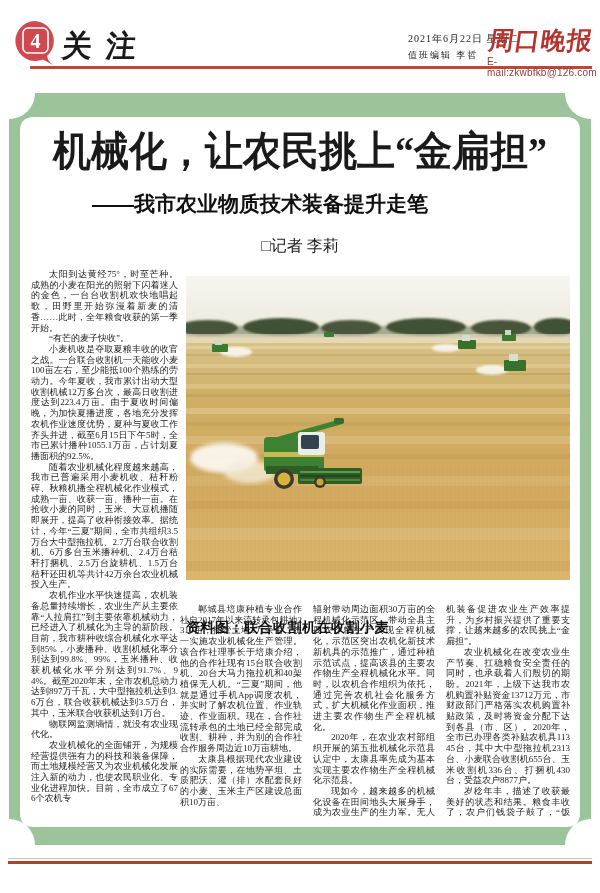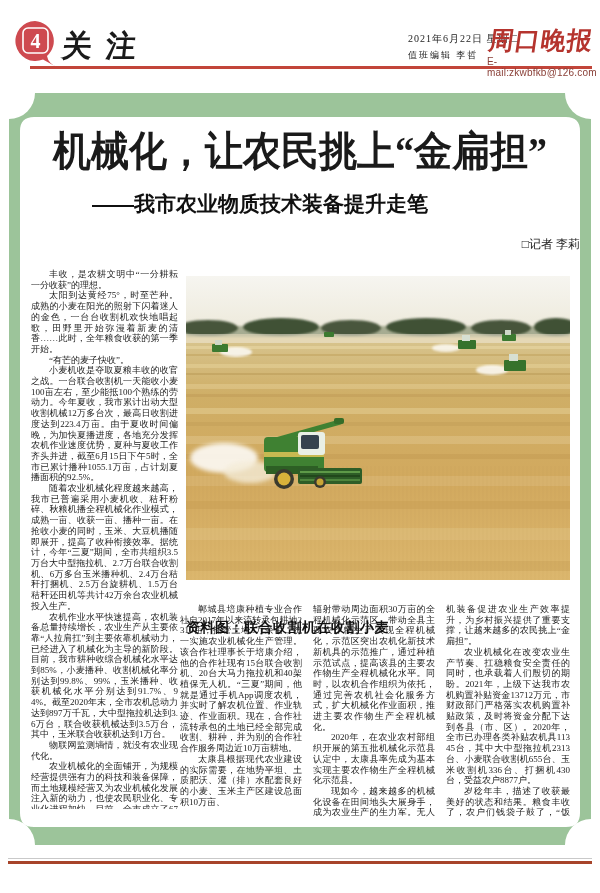--- a/index.html
+++ b/index.html
@@ -17,21 +17,21 @@
   .email{left:487px;top:56px;font-size:10px;color:#8a4038;letter-spacing:0.2px;
          font-family:"Liberation Sans",sans-serif;}
   .header-rule{left:30px;top:66px;width:562px;height:2.5px;background:var(--accent-red);}
 
   
   .headline{left:20px;top:128px;width:560px;text-align:center;font-size:38px;line-height:46px;
             font-weight:900;letter-spacing:0px;font-family:"Liberation Serif","DejaVu Serif",serif;
             transform:scaleY(1.08);}
   .subhead{left:20px;top:190px;width:480px;text-align:center;font-size:21px;font-weight:bold;
            font-family:"Liberation Sans","DejaVu Sans",sans-serif;color:#101010;}
-  .byline{left:20px;top:236px;width:560px;text-align:right;font-size:12px;color:#222;}
+  .byline{left:20px;top:236px;width:560px;text-align:center;font-size:16px;color:#222;}
 
   .bodycol{font-size:9px;line-height:10.7px;text-align:justify;word-break:break-all;
            color:#1c1c1c;overflow:hidden;}
   .bodycol p{margin:0;}
   .bodycol p.indent{text-indent:18px;}
   #col1{left:31px;top:269px;width:147px;height:540px;}
   #col2{left:180px;top:604px;width:122px;height:214px;}
   #col3{left:313px;top:604px;width:122px;height:214px;}
   #col4{left:446px;top:604px;width:124px;height:214px;}
 
@@ -63,21 +63,20 @@
 <svg class="abs" style="left:0;top:0;" width="600" height="893" viewBox="0 0 600 893">
   <path fill-rule="evenodd" fill="var(--frame-green)" d="M35,93 H565 A26,26 0 0 0 591,119 V819 A26,26 0 0 0 565,845 H35 A26,26 0 0 0 9,819 V119 A26,26 0 0 0 35,93 Z
            M34,117 H566 Q580,117 580,131 V813 Q580,827 566,827 H34 Q20,827 20,813 V131 Q20,117 34,117 Z"></path>
 </svg>
 
 <div class="abs headline">机械化，让农民挑上“金扁担”</div>
 <div class="abs subhead">——我市农业物质技术装备提升走笔</div>
 <div class="abs byline">□记者 李莉</div>
 
 <div id="col1" class="abs bodycol">
-    <p class="para indent">丰收，是农耕文明中“一分耕耘一分收获”的理想。</p>
     <p class="para indent">太阳到达黄经75°，时至芒种。成熟的小麦在阳光的照射下闪着迷人的金色，一台台收割机欢快地唱起歌，田野里开始弥漫着新麦的清香……此时，全年粮食收获的第一季开始。</p>
     <p class="para indent">“有芒的麦子快收”。</p>
     <p class="para indent">小麦机收是夺取夏粮丰收的收官之战。一台联合收割机一天能收小麦100亩左右，至少能抵100个熟练的劳动力。今年夏收，我市累计出动大型收割机械12万多台次，最高日收割进度达到223.4万亩。由于夏收时间偏晚，为加快夏播进度，各地充分发挥农机作业速度优势，夏种与夏收工作齐头并进，截至6月15日下午5时，全市已累计播种1055.1万亩，占计划夏播面积的92.5%。</p>
     <p class="para indent">随着农业机械化程度越来越高，我市已普遍采用小麦机收、秸秆粉碎、秋粮机播全程机械化作业模式，成熟一亩、收获一亩、播种一亩。在抢收小麦的同时，玉米、大豆机播随即展开，提高了收种衔接效率。据统计，今年“三夏”期间，全市共组织3.5万台大中型拖拉机、2.7万台联合收割机、6万多台玉米播种机、2.4万台秸秆打捆机、2.5万台旋耕机、1.5万台秸秆还田机等共计42万余台农业机械投入生产。</p>
     <p class="para indent">农机作业水平快速提高，农机装备总量持续增长，农业生产从主要依靠“人拉肩扛”到主要依靠机械动力，已经进入了机械化为主导的新阶段。目前，我市耕种收综合机械化水平达到85%，小麦播种、收割机械化率分别达到99.8%、99%，玉米播种、收获机械化水平分别达到91.7%、94%。截至2020年末，全市农机总动力达到897万千瓦，大中型拖拉机达到3.6万台，联合收获机械达到3.5万台，其中，玉米联合收获机达到1万台。</p>
     <p class="para indent">物联网监测墒情，就没有农业现代化。</p>
     <p class="para indent">农业机械化的全面铺开，为规模经营提供强有力的科技和装备保障，而土地规模经营又为农业机械化发展注入新的动力，也使农民职业化、专业化进程加快。目前，全市成立了676个农机专</p>
   </div>
 <div id="col2" class="abs bodycol">
     <p class="para indent">郸城县培康种植专业合作社自2017年以来流转承包耕地2310亩，托管土地3万余亩，统一实施农业机械化生产管理。该合作社理事长于培康介绍，他的合作社现有15台联合收割机、20台大马力拖拉机和40架植保无人机。“三夏”期间，他就是通过手机App调度农机，并实时了解农机位置、作业轨迹、作业面积。现在，合作社流转承包的土地已经全部完成收割、耕种，并为别的合作社合作服务周边近10万亩耕地。</p>

